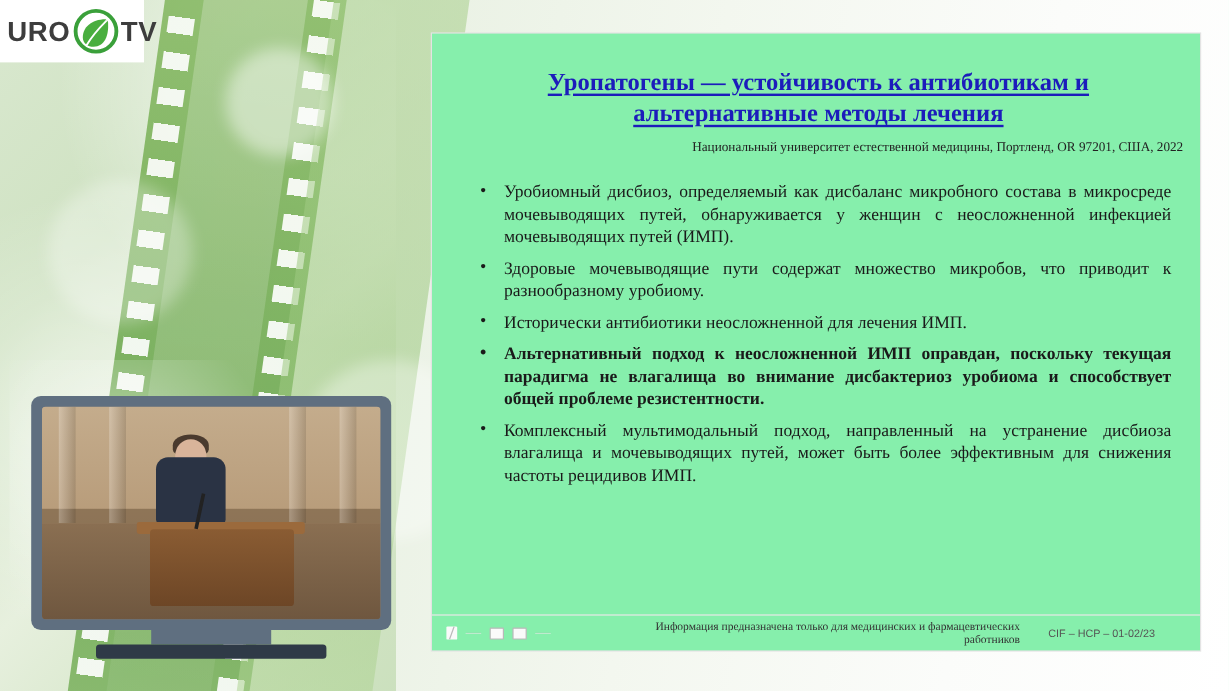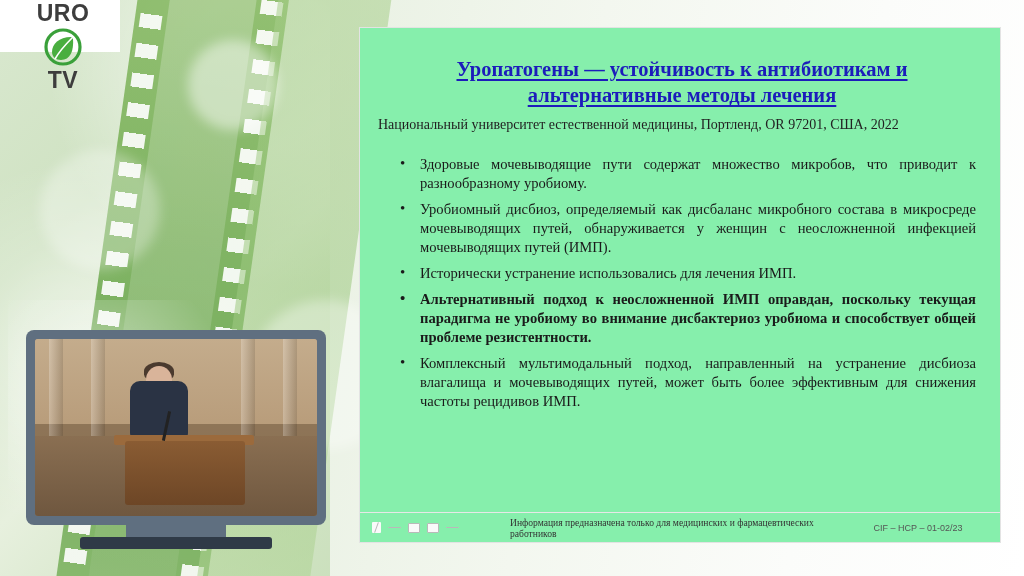--- a/index.html
+++ b/index.html
@@ -84,21 +84,20 @@
 
   
   .logo {
     position: absolute;
     left: 0; top: 0;
     width: 120px; height: 52px;
     background: #ffffff;
     display: flex;
     align-items: center;
     padding-left: 6px;
-    flex-direction: column;
   }
   .logo-text {
     font-family: "Liberation Sans", sans-serif;
     font-weight: bold;
     font-size: 23px;
     color: #3d3d3d;
     letter-spacing: 0.5px;
   }
   .logo-mark {
     position: relative;
@@ -218,23 +217,23 @@
     text-align: center;
     color: #1c1cbb;
     font-weight: bold;
     font-size: 20.5px;
     line-height: 1.28;
     text-decoration: underline;
     text-underline-offset: 3px;
     margin: 16px 18px 0 18px;
   }
   .slide-subtitle {
-    text-align: left;
+    text-align: right;
     color: #222222;
-    font-size: 14px;
+    font-size: 11px;
     margin-top: 9px;
   }
   ul.bullets {
     list-style: none;
     margin: 22px 10px 0 18px;
     padding: 0;
   }
   ul.bullets li {
     position: relative;
     padding-left: 24px;
@@ -277,21 +276,21 @@
     background: #fafafa;
   }
   .fico.line { border: none; border-top: 1px solid #b9b9b9; height: 1px; width: 13px; }
   .fico.slash { border: none; width: 9px; height: 11px; position: relative; }
   .fico.slash:after {
     content:""; position:absolute; left:4px; top:0; width:1px; height:11px;
     background:#b9b9b9; transform: rotate(20deg);
   }
   .footer-note {
     flex: 1;
-    text-align: left;
+    text-align: right;
     font-size: 9.6px;
     color: #333333;
     font-family: "Liberation Serif", serif;
   }
   .footer-code {
     width: 150px;
     text-align: center;
     padding-right: 14px;
     font-size: 9px;
     color: #555555;
@@ -343,24 +342,24 @@
     </div>
   </div>
   <div class="monitor-stand"></div>
   <div class="monitor-base"></div>
 
   <div class="slide">
     <div class="slide-body">
       <div class="slide-title">Уропатогены — устойчивость к антибиотикам и альтернативные методы лечения</div>
       <div class="slide-subtitle">Национальный университет естественной медицины, Портленд, OR 97201, США, 2022</div>
       <ul class="bullets">
+        <li>Уробиомный дисбиоз, определяемый как дисбаланс микробного состава в микросреде мочевыводящих путей, обнаруживается у женщин с неосложненной инфекцией мочевыводящих путей (ИМП).</li>
         <li>Здоровые мочевыводящие пути содержат множество микробов, что приводит к разнообразному уробиому.</li>
-        <li>Уробиомный дисбиоз, определяемый как дисбаланс микробного состава в микросреде мочевыводящих путей, обнаруживается у женщин с неосложненной инфекцией мочевыводящих путей (ИМП).</li>
-        <li>Исторически устранение использовались для лечения ИМП.</li>
-        <li class="bold">Альтернативный подход к неосложненной ИМП оправдан, поскольку текущая парадигма не уробиому во внимание дисбактериоз уробиома и способствует общей проблеме резистентности.</li>
+        <li>Исторически антибиотики неосложненной для лечения ИМП.</li>
+        <li class="bold">Альтернативный подход к неосложненной ИМП оправдан, поскольку текущая парадигма не влагалища во внимание дисбактериоз уробиома и способствует общей проблеме резистентности.</li>
         <li class="accent">Комплексный мультимодальный подход, направленный на устранение дисбиоза влагалища и мочевыводящих путей, может быть более эффективным для снижения частоты рецидивов ИМП.</li>
       </ul>
     </div>
     <div class="slide-footer">
       <div class="footer-icons">
         <span class="fico slash"></span>
         <span class="fico line"></span>
         <span class="fico"></span>
         <span class="fico"></span>
         <span class="fico line"></span>

